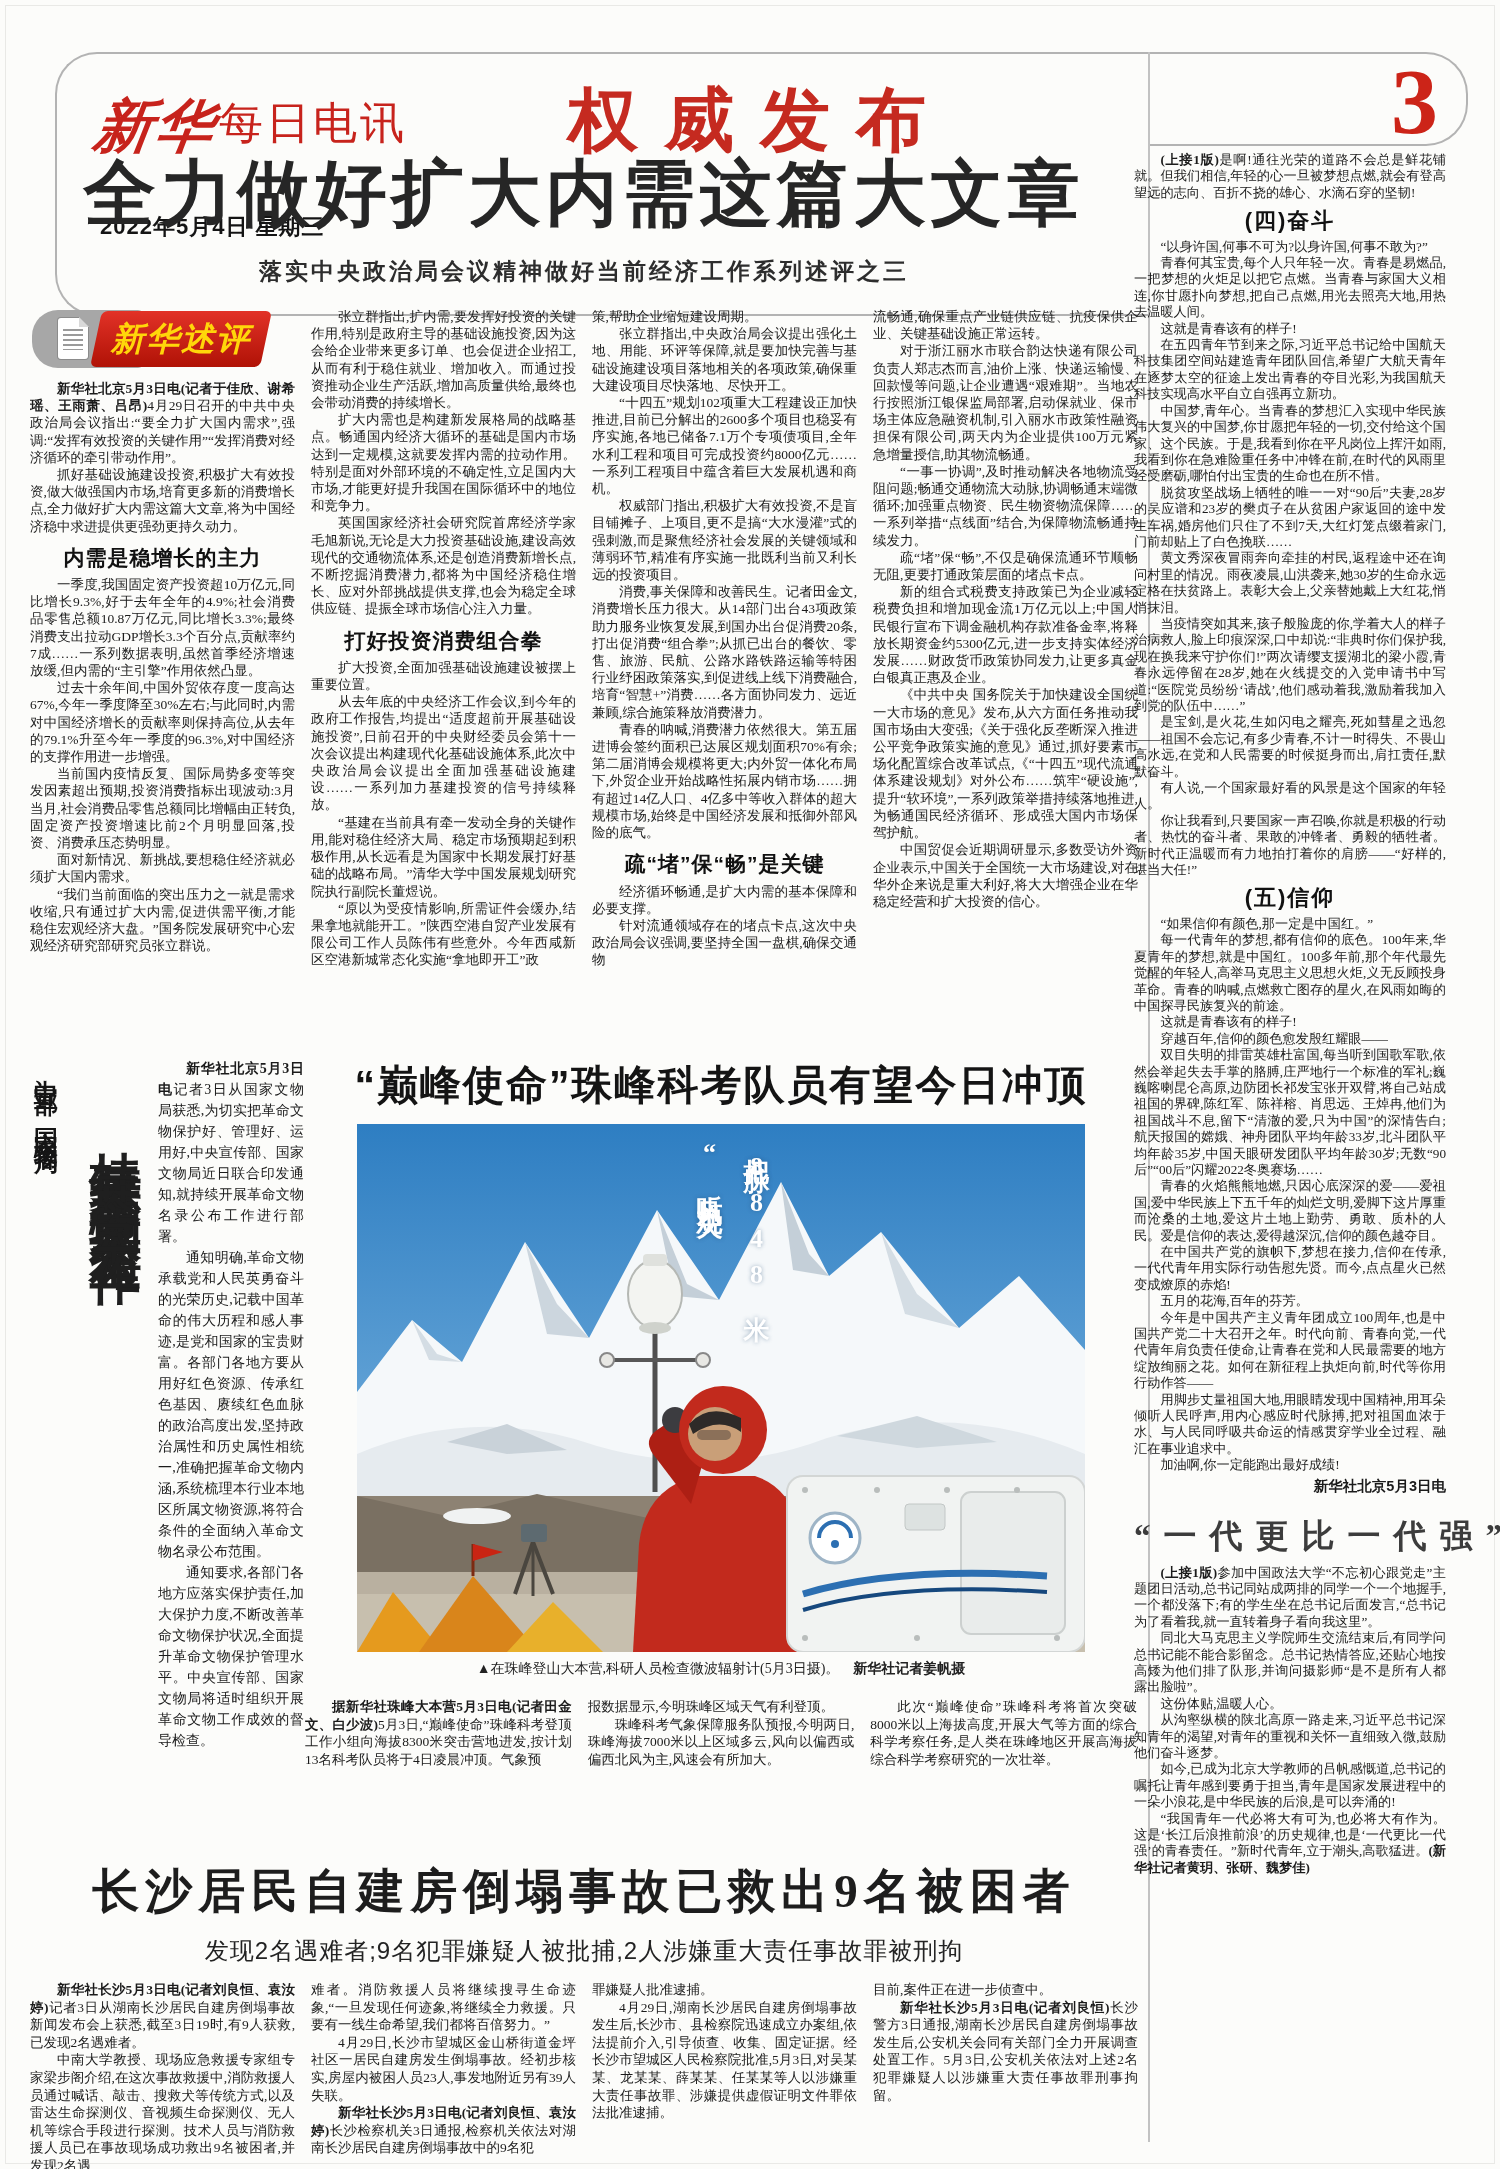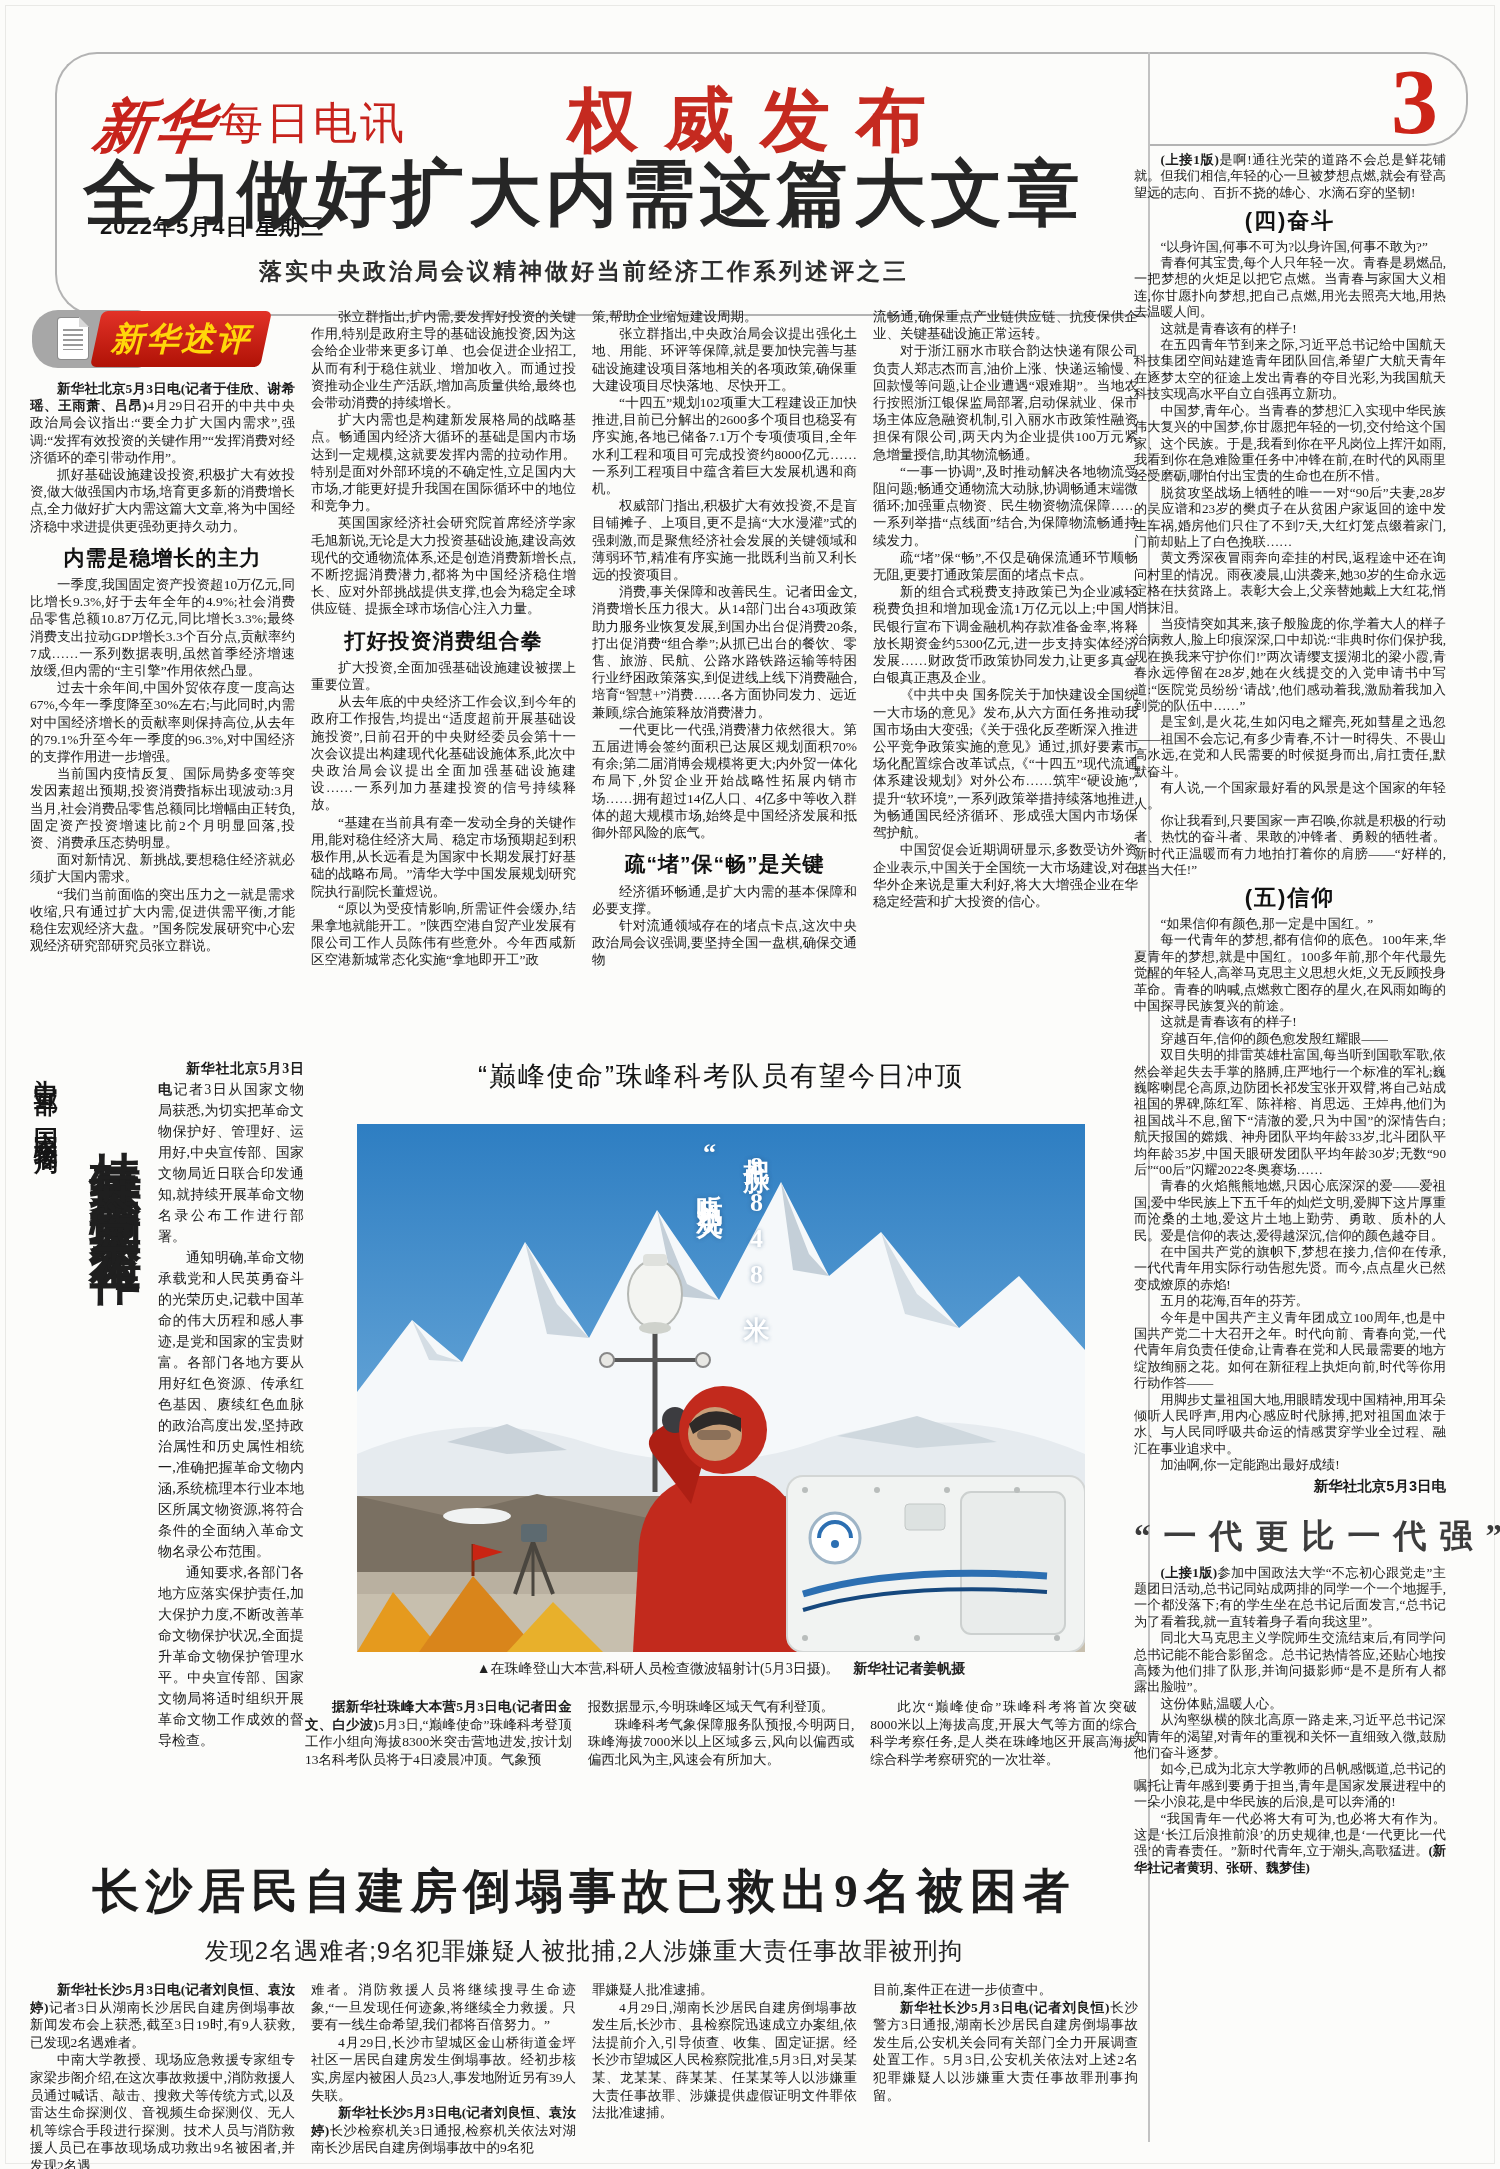--- a/index.html
+++ b/index.html
@@ -62,21 +62,21 @@
   .heritage-kicker{position:absolute;left:0;top:2px;height:560px;writing-mode:vertical-rl;
     text-orientation:upright;font-size:24px;font-weight:800;letter-spacing:6px;color:#151515;
     font-family:"Liberation Sans","DejaVu Sans",sans-serif;}
   .heritage-headline{position:absolute;left:50px;top:52px;height:742px;writing-mode:vertical-rl;
     text-orientation:upright;font-size:52px;font-weight:900;letter-spacing:8px;color:#1f1f1f;}
   .heritage-body{position:absolute;left:128px;top:0;width:146px;height:794px;overflow:hidden;
     font-size:14px;line-height:21px;}
 
   
   .everest{position:absolute;left:305px;top:1058px;width:832px;}
-  .everest-headline{width:100%;text-align:center;font-size:27px;font-weight:400;letter-spacing:2px;
+  .everest-headline{width:100%;text-align:center;font-size:41px;font-weight:700;letter-spacing:2px;
     font-family:"Liberation Sans","DejaVu Sans",sans-serif;color:#141414;}
   .photo{position:absolute;left:52px;top:66px;width:728px;height:528px;overflow:hidden;background:#3d88c6;}
   .photo-overlay{position:absolute;left:46%;top:14px;display:flex;flex-direction:row-reverse;gap:12px;}
   .photo-overlay span{writing-mode:vertical-rl;text-orientation:upright;color:#fff;font-weight:700;
     font-size:26px;letter-spacing:7px;text-shadow:0 0 4px rgba(40,80,120,.45);}
   .everest-caption{position:absolute;left:52px;top:602px;width:728px;text-align:center;
     font-size:14px;color:#222;white-space:nowrap;}
   .everest-caption b{margin-left:14px;}
   .everest-cols{position:absolute;left:0;top:640px;width:832px;height:162px;display:flex;gap:16px;}
   .everest-cols .col{flex:1 1 0;overflow:hidden;font-size:13.5px;line-height:17.6px;}
@@ -150,21 +150,21 @@
         <p>“原以为受疫情影响,所需证件会缓办,结果拿地就能开工。”陕西空港自贸产业发展有限公司工作人员陈伟有些意外。今年西咸新区空港新城常态化实施“拿地即开工”政</p>
       </div>
     </div>
   <div class="col">
       <div>
         <p class="noindent" style="text-indent: 0px;">策,帮助企业缩短建设周期。</p>
         <p>张立群指出,中央政治局会议提出强化土地、用能、环评等保障,就是要加快完善与基础设施建设项目落地相关的各项政策,确保重大建设项目尽快落地、尽快开工。</p>
         <p>“十四五”规划102项重大工程建设正加快推进,目前已分解出的2600多个项目也稳妥有序实施,各地已储备7.1万个专项债项目,全年水利工程和项目可完成投资约8000亿元……一系列工程项目中蕴含着巨大发展机遇和商机。</p>
         <p>权威部门指出,积极扩大有效投资,不是盲目铺摊子、上项目,更不是搞“大水漫灌”式的强刺激,而是聚焦经济社会发展的关键领域和薄弱环节,精准有序实施一批既利当前又利长远的投资项目。</p>
         <p>消费,事关保障和改善民生。记者田金文,消费增长压力很大。从14部门出台43项政策助力服务业恢复发展,到国办出台促消费20条,打出促消费“组合拳”;从抓已出台的餐饮、零售、旅游、民航、公路水路铁路运输等特困行业纾困政策落实,到促进线上线下消费融合,培育“智慧+”消费……各方面协同发力、远近兼顾,综合施策释放消费潜力。</p>
-        <p>一代更比一代强,消费潜力依然很大。第五届进博会签约面积已达展区规划面积70%有余;第二届消博会规模将更大;内外贸一体化布局下,外贸企业开始战略性拓展内销市场……拥有超过14亿人口、4亿多中等收入群体的超大规模市场,始终是中国经济发展和抵御外部风险的底气。</p>
+        <p>青春的呐喊,消费潜力依然很大。第五届进博会签约面积已达展区规划面积70%有余;第二届消博会规模将更大;内外贸一体化布局下,外贸企业开始战略性拓展内销市场……拥有超过14亿人口、4亿多中等收入群体的超大规模市场,始终是中国经济发展和抵御外部风险的底气。</p>
         <h3>疏“堵”保“畅”是关键</h3>
         <p>经济循环畅通,是扩大内需的基本保障和必要支撑。</p>
         <p>针对流通领域存在的堵点卡点,这次中央政治局会议强调,要坚持全国一盘棋,确保交通物</p>
       </div>
     </div>
   <div class="col">
       <div>
         <p class="noindent" style="text-indent: 0px;">流畅通,确保重点产业链供应链、抗疫保供企业、关键基础设施正常运转。</p>
         <p>对于浙江丽水市联合韵达快递有限公司负责人郑志杰而言,油价上涨、快递运输慢、回款慢等问题,让企业遭遇“艰难期”。当地农行按照浙江银保监局部署,启动保就业、保市场主体应急融资机制,引入丽水市政策性融资担保有限公司,两天内为企业提供100万元紧急增量授信,助其物流畅通。</p>
         <p>“一事一协调”,及时推动解决各地物流受阻问题;畅通交通物流大动脉,协调畅通末端微循环;加强重点物资、民生物资物流保障……一系列举措“点线面”结合,为保障物流畅通持续发力。</p>

